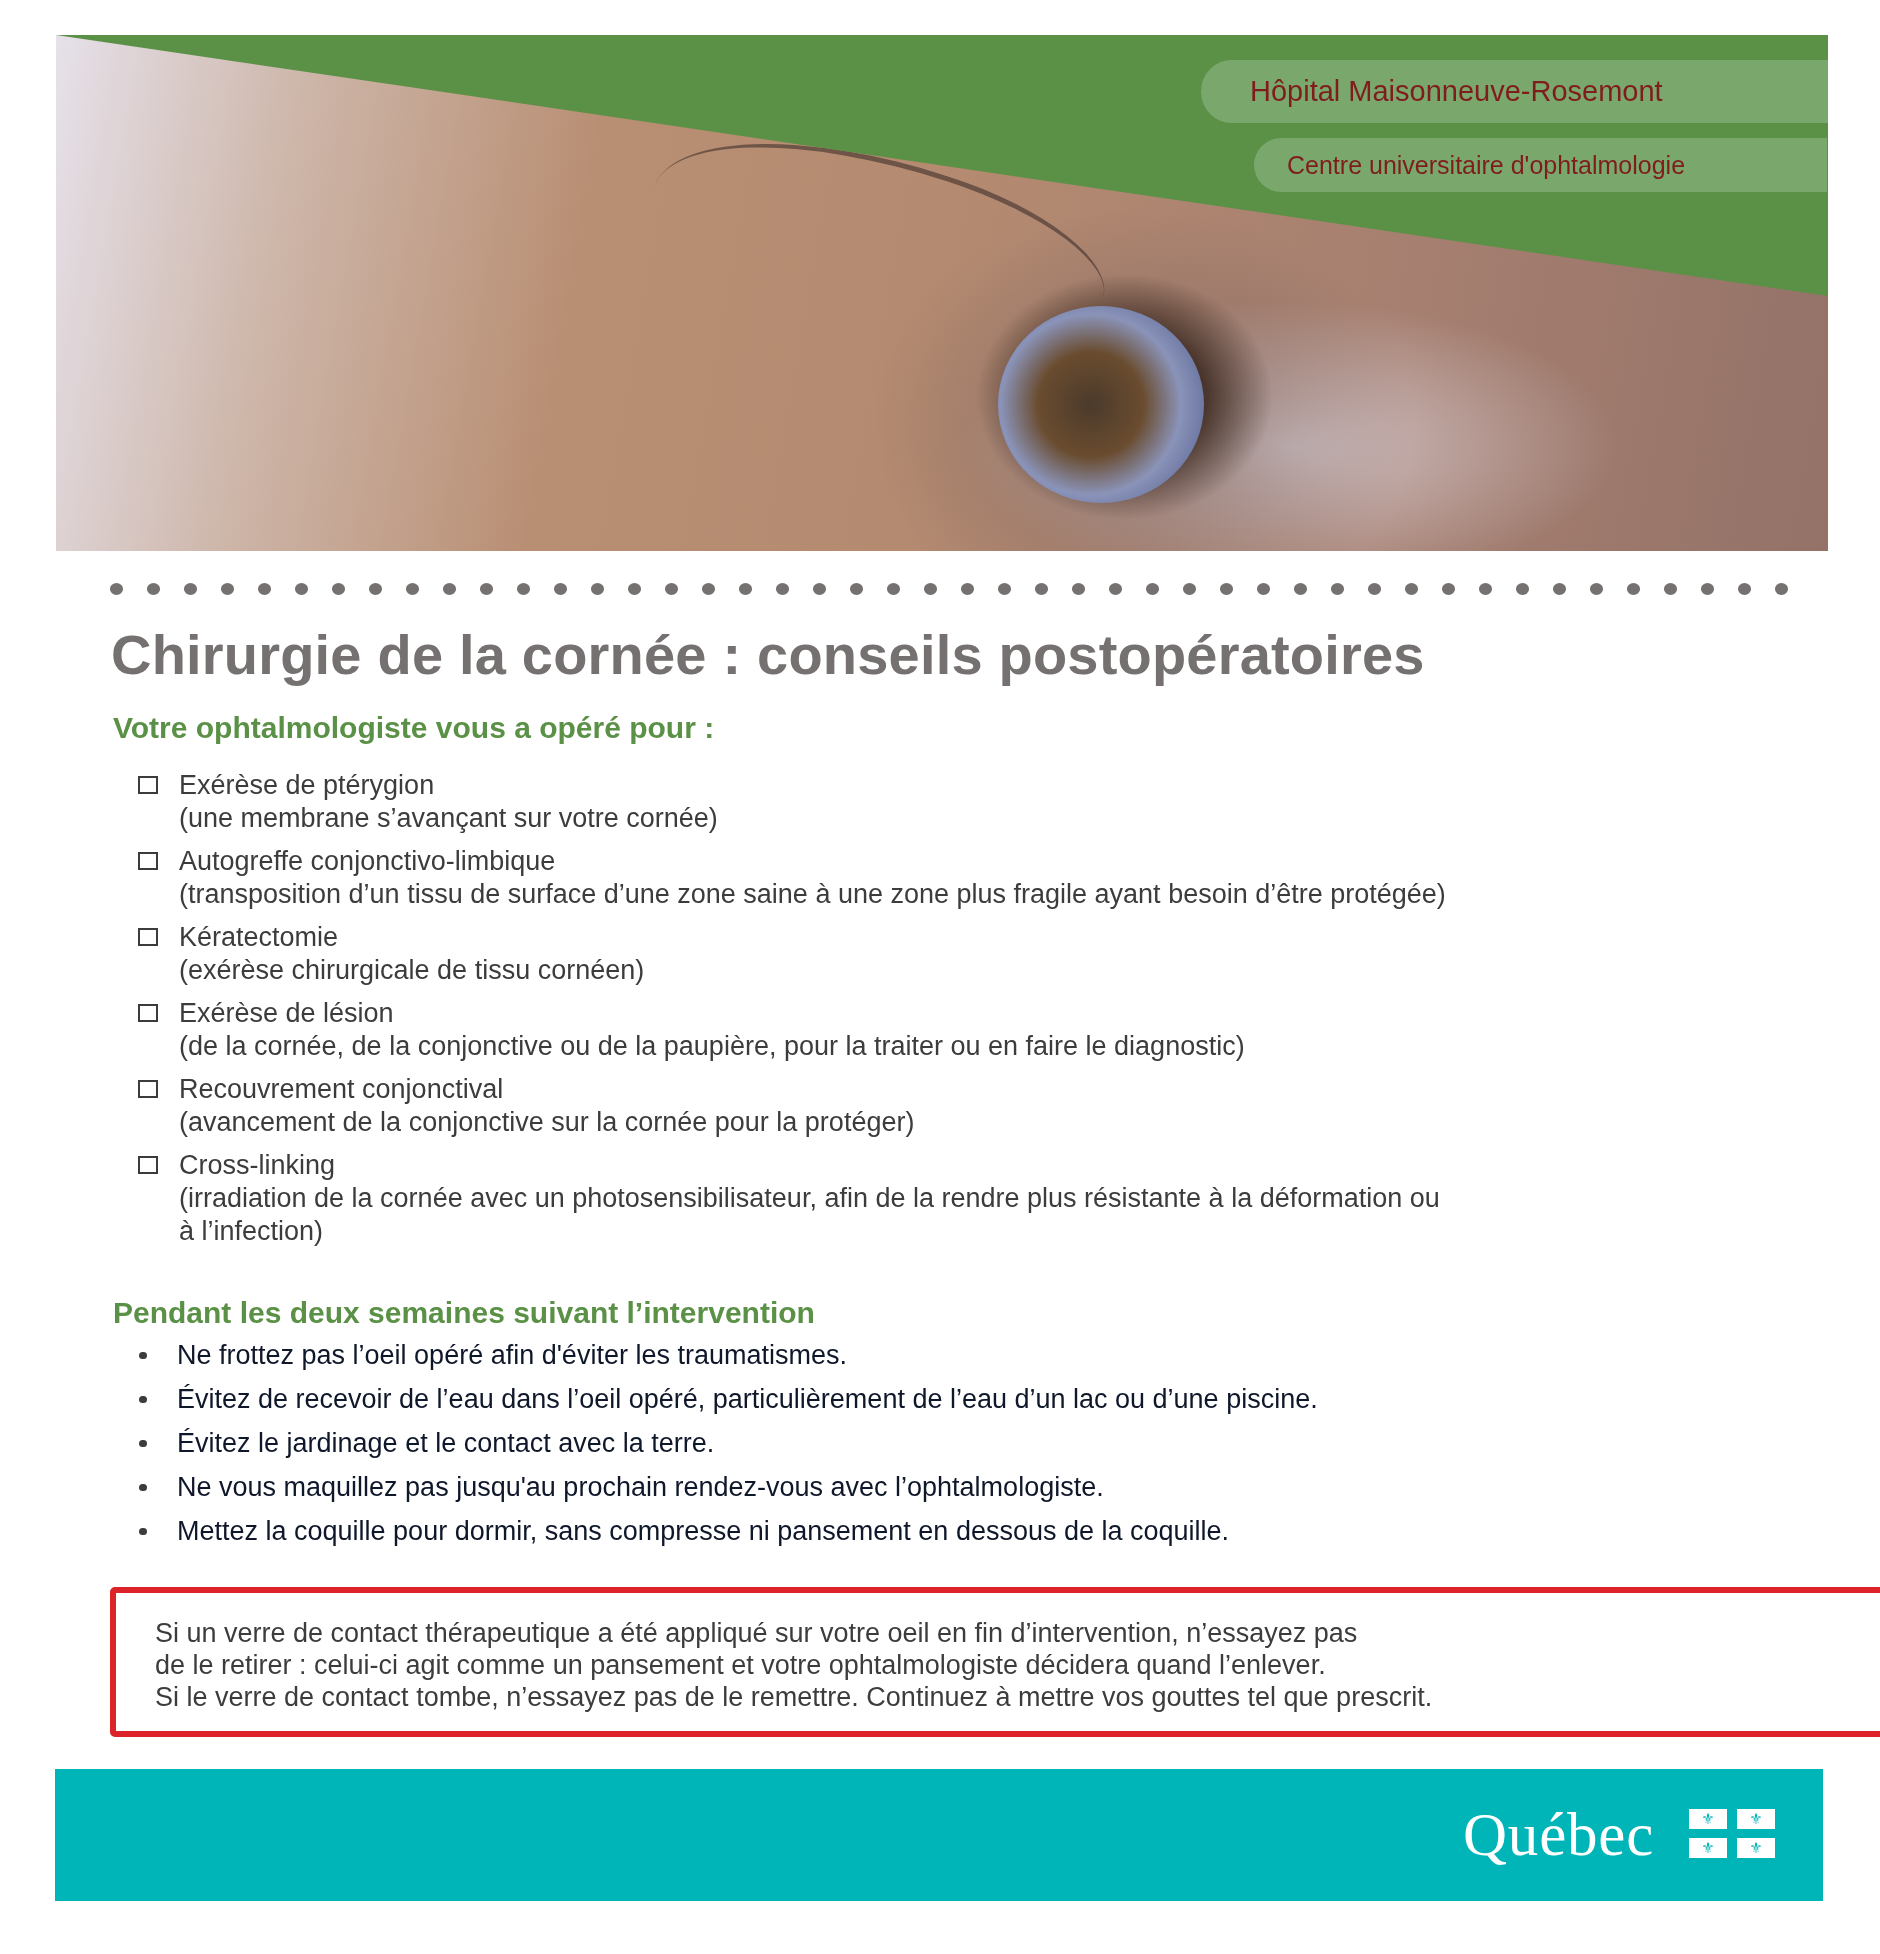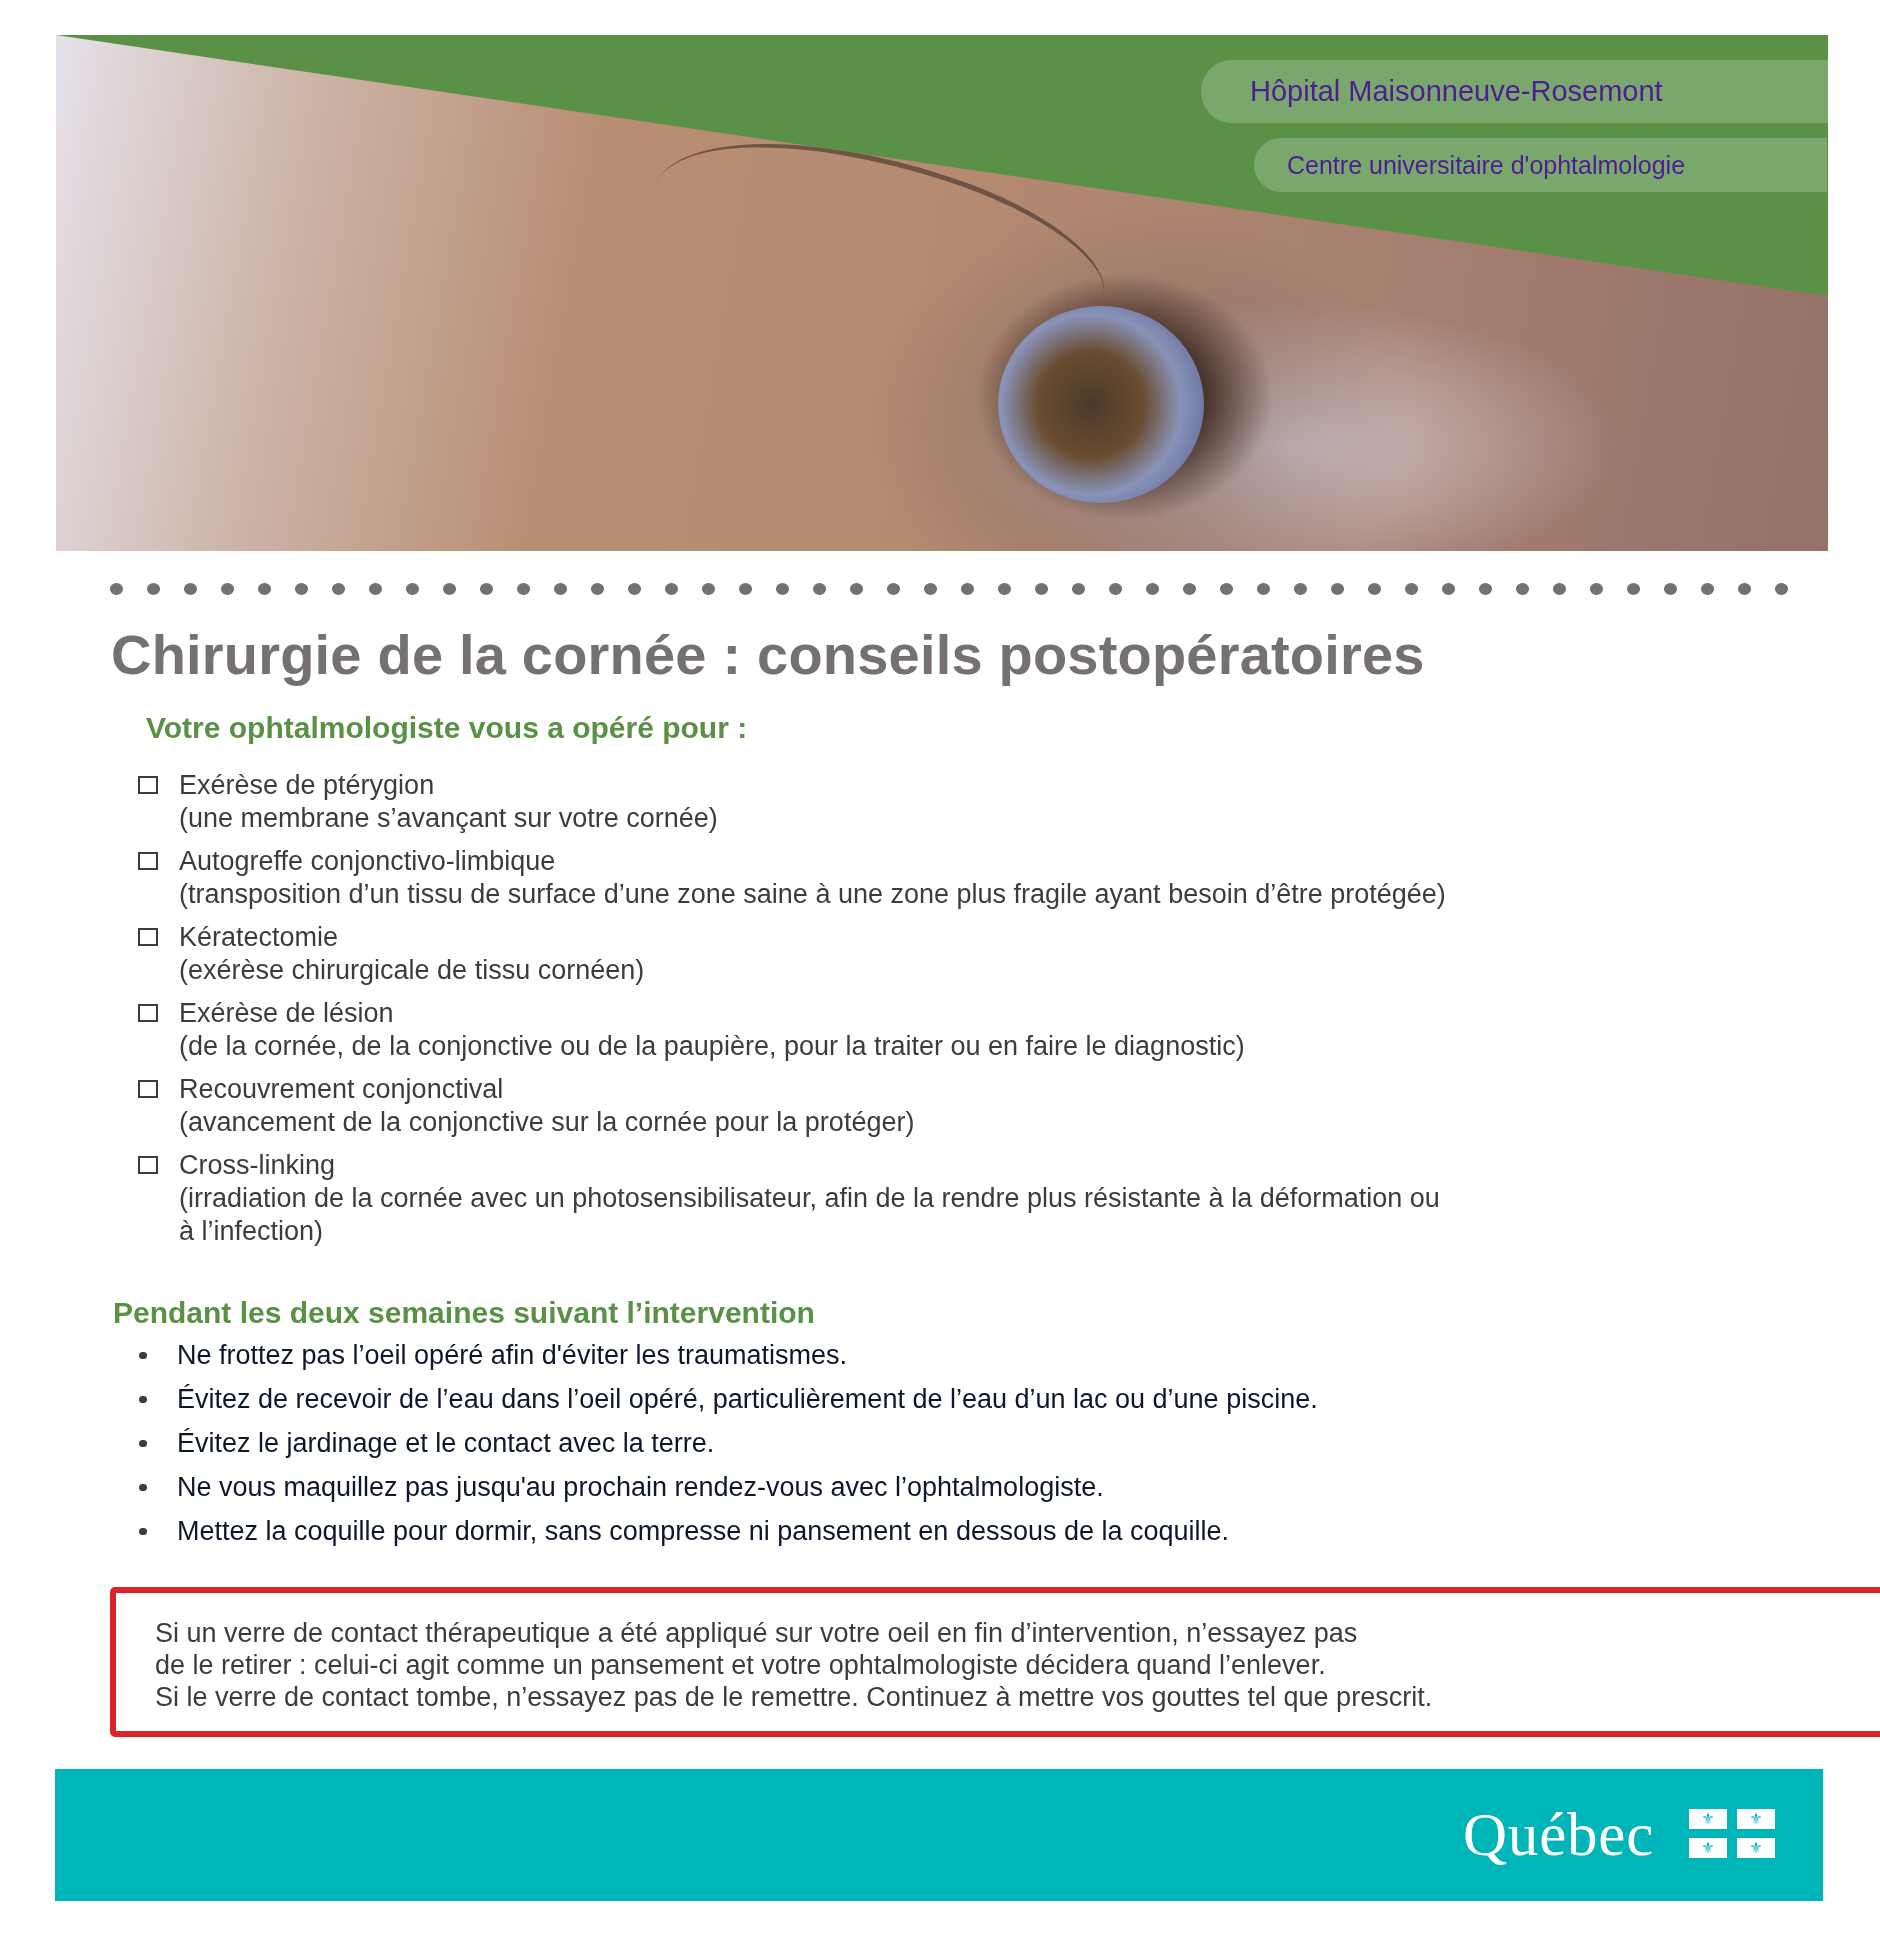--- a/index.html
+++ b/index.html
@@ -13,32 +13,32 @@
             radial-gradient(ellipse 271px 214px at 1086px 387px, rgba(110,90,90,0.55) 0%, rgba(0,0,0,0) 100%),
             radial-gradient(ellipse 411px 181px at 1234px 411px, rgba(225,220,230,0.7) 0%, rgba(0,0,0,0) 80%),
             linear-gradient(100deg, #e6e1ea 0%, #cdb5a8 14%, #b98f74 30%, #b48a70 50%, #a67f70 75%, #947268 100%); }
   .hero .iris { position: absolute; left: 942px; top: 271px; width: 206px; height: 197px; border-radius: 50%;
                 background: radial-gradient(circle at 45% 50%, #4b3a2b 0%, #6a4c2f 35%, #8a93b8 60%, #6f7aa5 75%, rgba(60,50,60,0.2) 100%); }
   .hero .lash { position: absolute; left: 592px; top: 123px; width: 461px; height: 164px;
                 border-top: 5px solid rgba(40,30,30,0.5); border-radius: 60% 40% 0 0; transform: rotate(18deg); }
   .hero .green-wedge { position: absolute; left: 0; top: 0; width: 1772px; height: 516px;
                        background: #5b9146; clip-path: polygon(0 0, 100% 0, 100% 261px, 0 0); }
 
-  .pill { position: absolute; background: #7aa86c; color: #4c1d95; display: flex; align-items: center;
+  .pill { position: absolute; background: #7aa86c; color: #7f1d1d; display: flex; align-items: center;
           border-radius: 31px 0 0 31px; }
   .pill-hospital { left: 1201px; top: 60px; width: 627px; height: 63px; font-size: 29px; padding-left: 49px; box-sizing: border-box; }
   .pill-centre { left: 1254px; top: 138px; width: 573px; height: 54px; font-size: 25px; padding-left: 33px; box-sizing: border-box; border-radius: 27px 0 0 27px; }
 
   
   .dots { position: absolute; left: 110px; top: 583px; width: 1678px; height: 15px; display: flex; justify-content: space-between; }
   .dot { width: 13px; height: 11.5px; border-radius: 50%; background: #757170; }
 
   .title { position: absolute; left: 111px; top: 622px; font-size: 56px; font-weight: bold; color: #757170; white-space: nowrap; letter-spacing: 0.2px; }
   .subhead { position: absolute; font-size: 30px; font-weight: bold; color: #5b9146; white-space: nowrap; }
-  .subhead-1 { left: 113px; top: 711px; margin-left: 33px; }
+  .subhead-1 { left: 113px; top: 711px; }
   .subhead-2 { left: 113px; top: 1296px; }
 
   .checklist { position: absolute; left: 136px; top: 769px; width: 1645px; }
   .check-item { position: relative; padding-left: 43px; margin-bottom: 10px; }
   .check-box { position: absolute; left: 1.6px; top: 7.4px; width: 20px; height: 18px; border: 2.1px solid #3c3c3c; box-sizing: border-box; }
   .check-title, .check-desc { font-size: 27px; line-height: 33px; color: #3c3c3c; white-space: pre-line; }
 
   .bullets { position: absolute; left: 136px; top: 1339px; width: 1645px; }
   .bullet-item { position: relative; padding-left: 41px; font-size: 27px; line-height: 33px; height: 44px; white-space: nowrap; color: #0f172a; }
   .bullet-dot { position: absolute; left: 3.3px; top: 13px; width: 7.4px; height: 7.4px; border-radius: 50%; background: #3c3c3c; }

